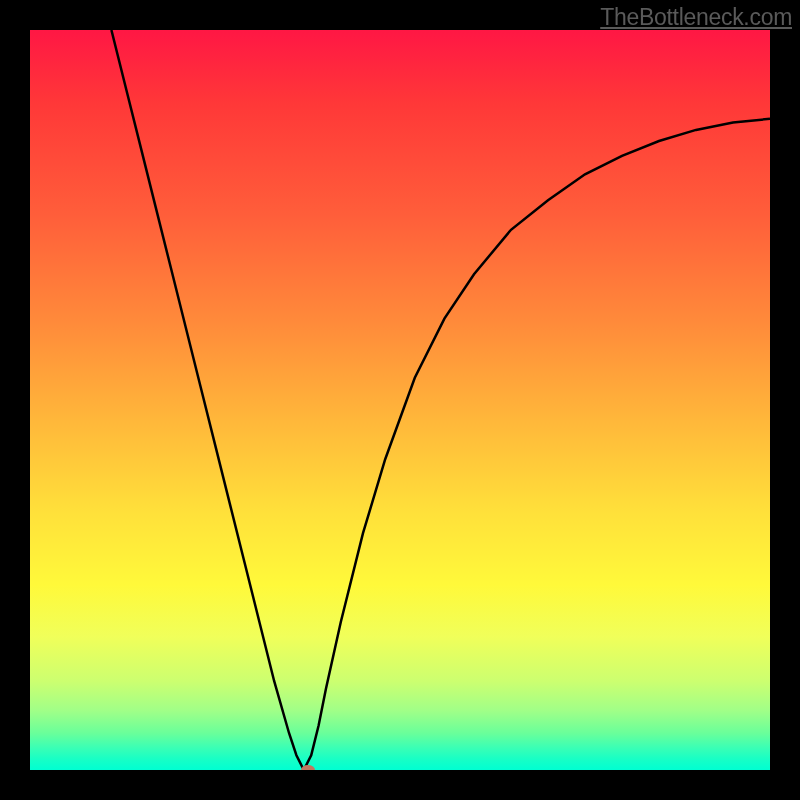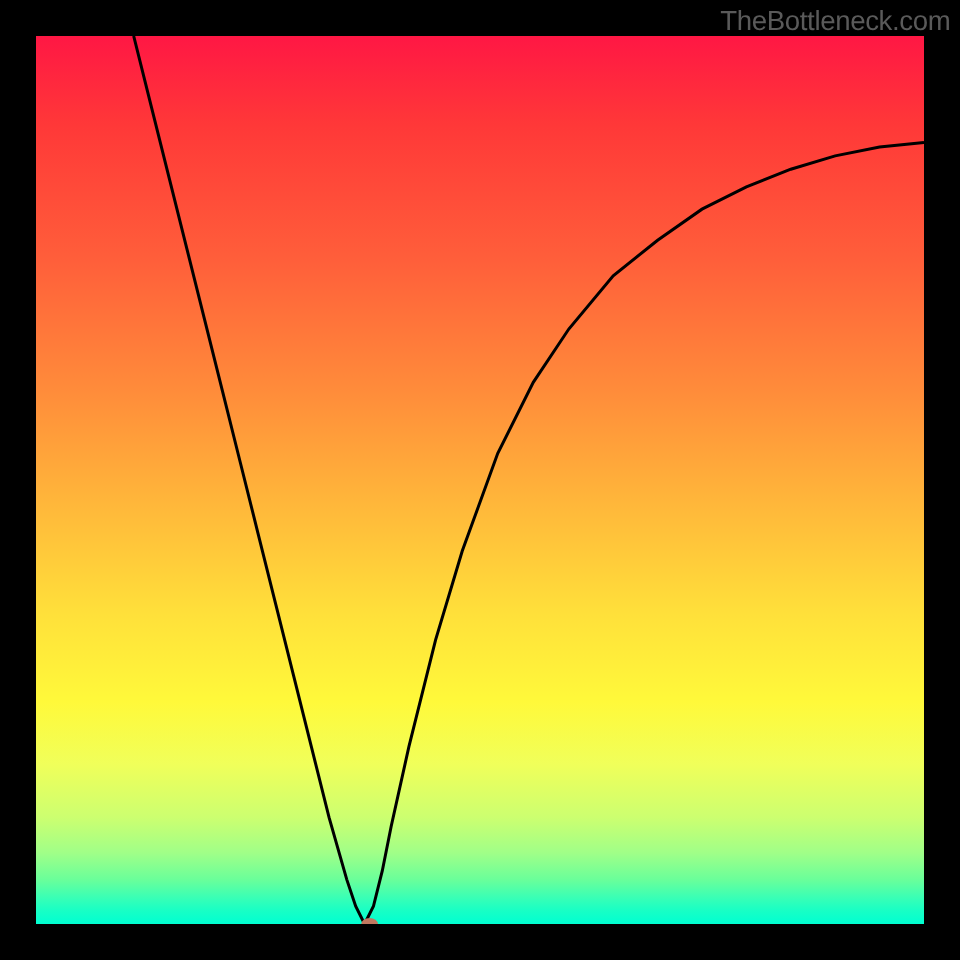--- a/index.html
+++ b/index.html
@@ -67,20 +67,21 @@
     transform: translate(-50%, -50%);
   }
   .watermark {
     position: absolute;
     top: 4px;
     right: 8px;
     color: #5a5a5a;
     font-size: 23px;
     font-weight: 500;
     letter-spacing: -0.3px;
+    text-decoration: underline;
   }
 </style>
 </head>
 <body>
 
 <div class="chart-container">
   <div class="watermark">TheBottleneck.com</div>
   <div class="plot-area">
     <div class="gradient-bg"></div>
     <svg class="curve-svg" viewBox="0 0 740 740" preserveAspectRatio="none">

